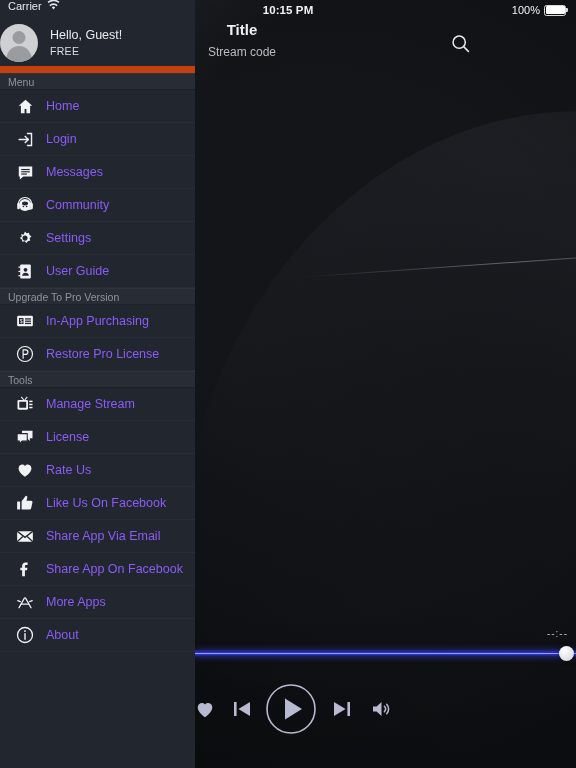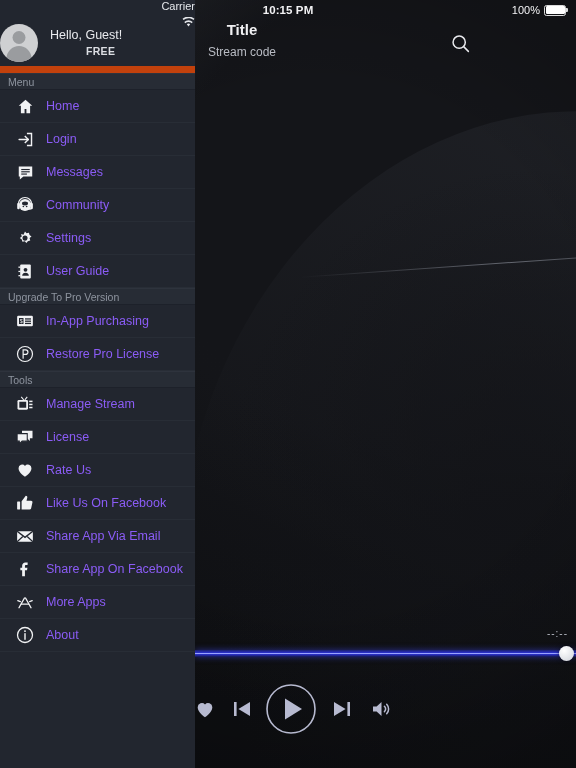--- a/index.html
+++ b/index.html
@@ -145,22 +145,22 @@
   .ctrl-next  { position:absolute; left:132px; width:30px; height:30px; top:14px; }
   .ctrl-vol   { position:absolute; left:172px; width:30px; height:30px; top:14px; }
 
   
   .sidebar {
     position:absolute; left:0; top:0; width:195px; height:768px;
     background:#22262f;
     overflow:hidden;
   }
   .sb-status {
-    height:20px; display:flex; align-items:flex-end; padding-left:8px;
-    font-size:11px; color:#e6e8ec; gap:5px;flex-direction:column;
+    height:20px; display:flex; align-items:flex-start; padding-left:8px;
+    font-size:11px; color:#e6e8ec; gap:5px;
   }
   .wifi-icon { display:flex; align-items:flex-end; }
 
   .profile {
     height:53px; display:flex; align-items:center; padding-left:0;
     border-bottom:7px solid #c2410c;
   }
   .avatar {
     width:38px; height:38px; border-radius:50%;
     background:#cfd0d2; position:relative; overflow:hidden; flex:none;
@@ -168,21 +168,21 @@
   .avatar .head {
     position:absolute; left:50%; top:7px; transform:translateX(-50%);
     width:13px; height:13px; border-radius:50%; background:#9a9c9f;
   }
   .avatar .body {
     position:absolute; left:50%; top:22px; transform:translateX(-50%);
     width:25px; height:20px; border-radius:13px 13px 0 0; background:#9a9c9f;
   }
   .profile-text { margin-left:12px; line-height:1.25; }
   .profile-name { font-size:12.5px; color:#e9eaee; }
-  .profile-plan { font-size:10.5px; font-weight:bold; color:#dcdee3; margin-top:2px; letter-spacing:.3px;margin-left:36px; }
+  .profile-plan { font-size:10.5px; font-weight:normal; color:#dcdee3; margin-top:2px; letter-spacing:.3px; }
 
   .section-head {
     height:17px; display:flex; align-items:center; padding-left:8px;
     background:#272c35;
     font-size:10.5px; color:#8e949f;
     border-top:1px solid #2e333d;
     border-bottom:1px solid #1d212a;
   }
   .menu-item {
     height:33px; display:flex; align-items:center;

